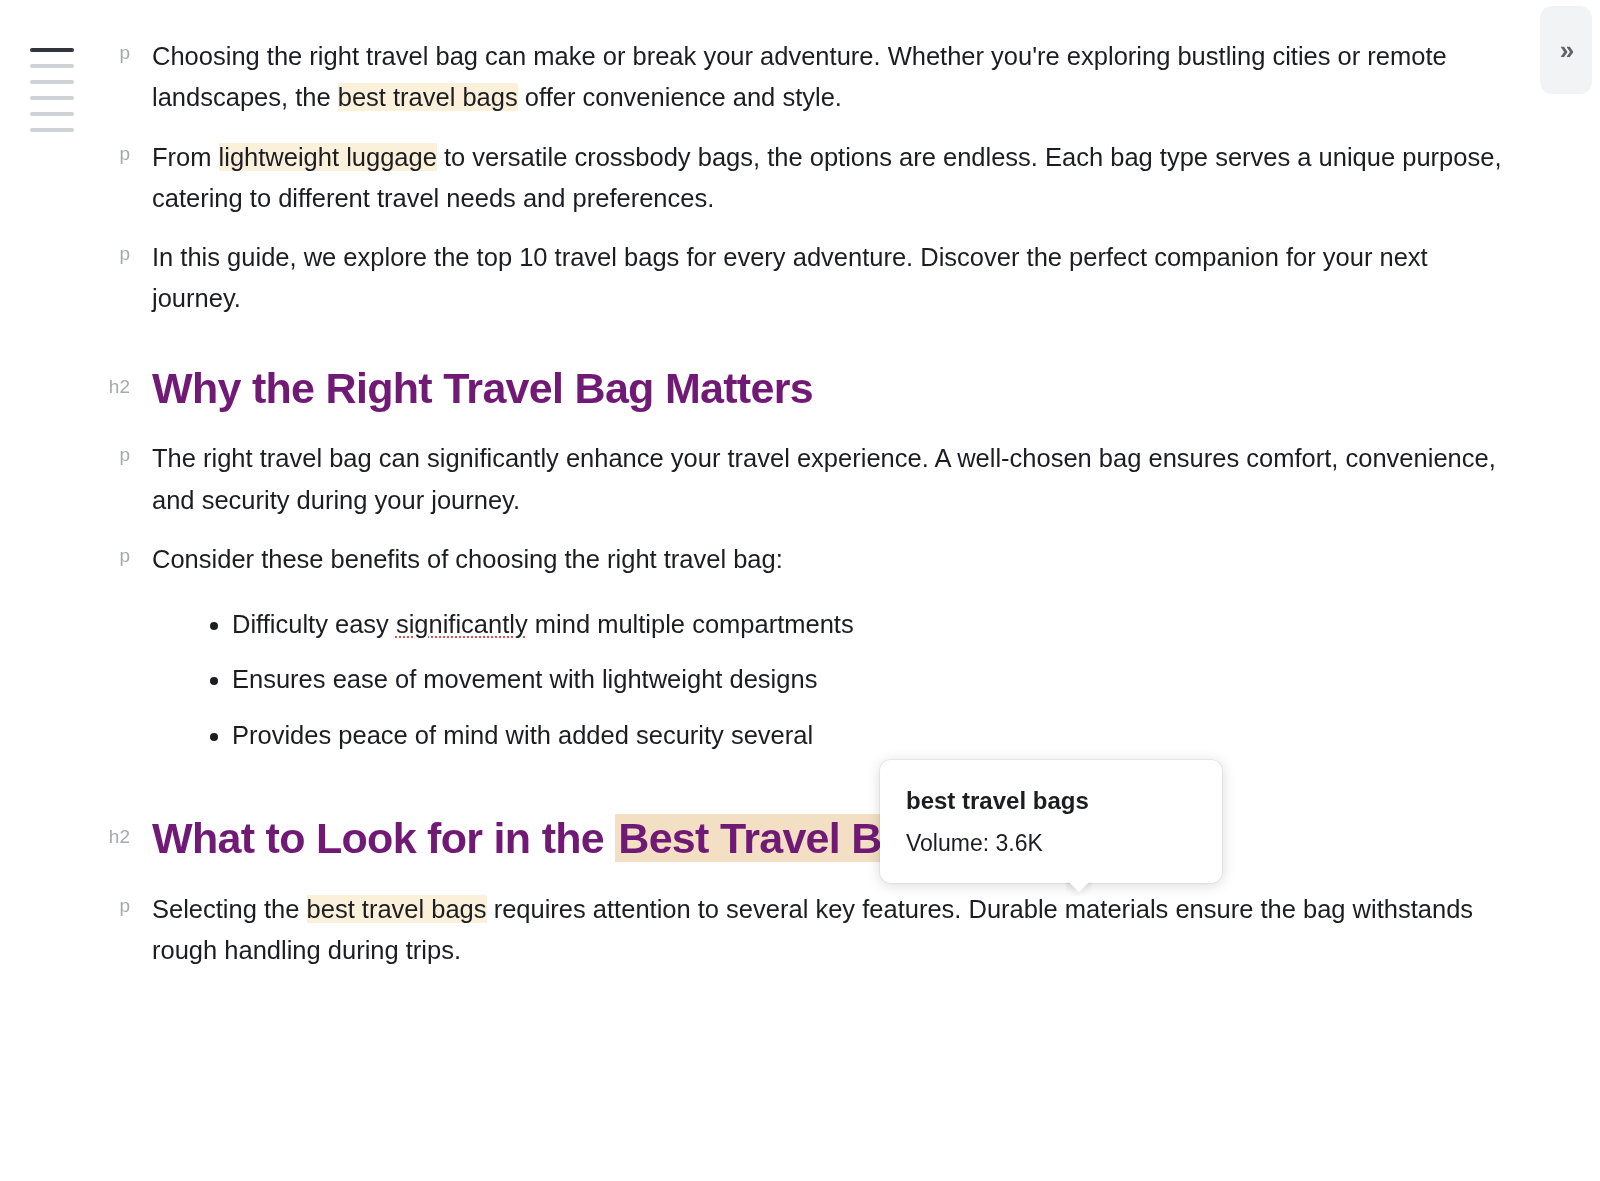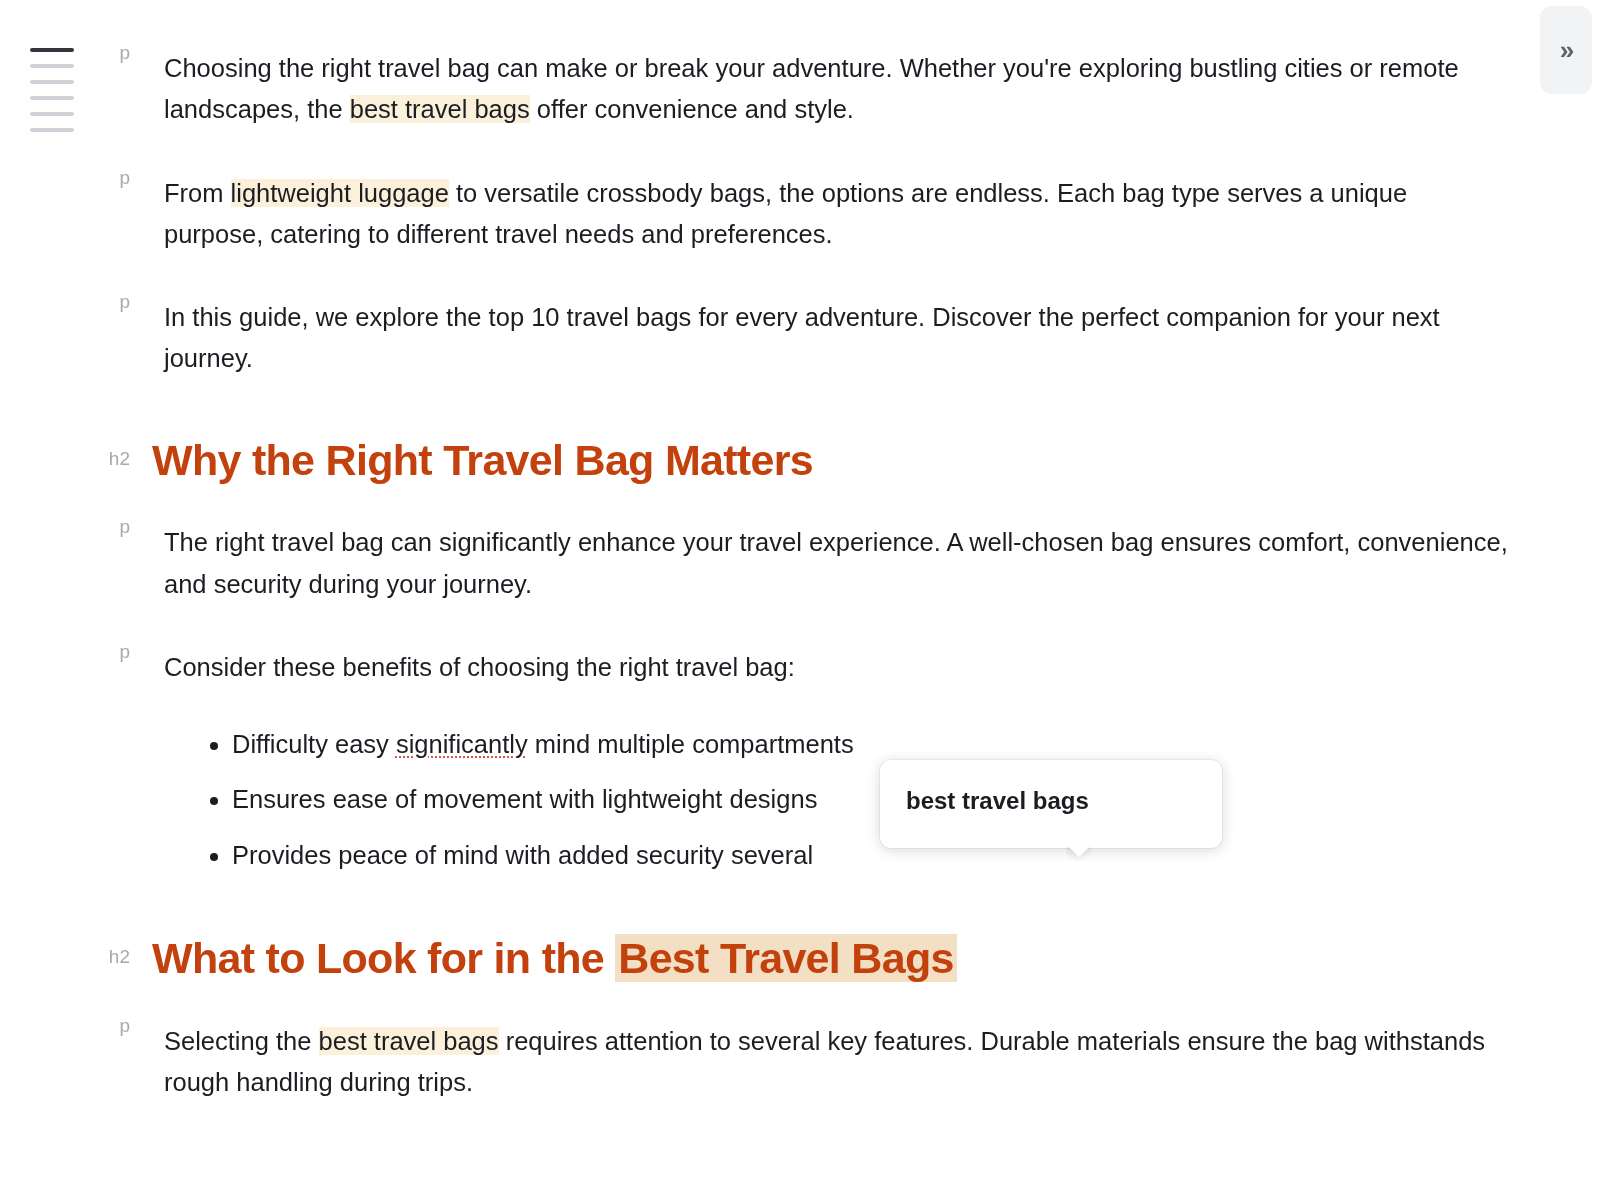--- a/index.html
+++ b/index.html
@@ -106,30 +106,30 @@
 
   
   .blk-h2 { margin-top: 36px; }
   .blk-h2 .gutter { padding-top: 20px; font-size: 19px; }
   .h2 {
     font-size: 43px;
     line-height: 1.5;
     font-weight: 700;
     letter-spacing: -0.7px;
     margin: 0;
-    color: #c2410c;
+    color: #701a75;
   }
 
   
   .blk-p { margin-top: 18px; }
   .blk-p .gutter { padding-top: 6px; }
   .para {
     font-size: 25.5px;
     line-height: 1.62;
-    margin: 12px;
+    margin: 0;
     color: #1c1d22;
   }
 
   
   .blk-list { margin-top: 10px; }
   .list {
     margin: 0;
     padding-left: 80px;
     font-size: 25.5px;
     line-height: 1.62;
@@ -278,16 +278,17 @@
 
   <div class="block blk-p">
     <div class="gutter">p</div>
     <div class="content">
       <p class="para"><span>Selecting the </span><span class="hl-light">best travel bags</span><span> requires attention to several key features. Durable materials ensure the bag withstands rough handling during trips.</span></p>
     </div>
   </div>
 
   <div class="kw-tooltip">
     <div class="kw-title">best travel bags</div>
+    <div class="kw-row">Volume: 3.6K</div>
     <div class="tail"></div>
   </div>
 
 </div>
 
 </body></html>

